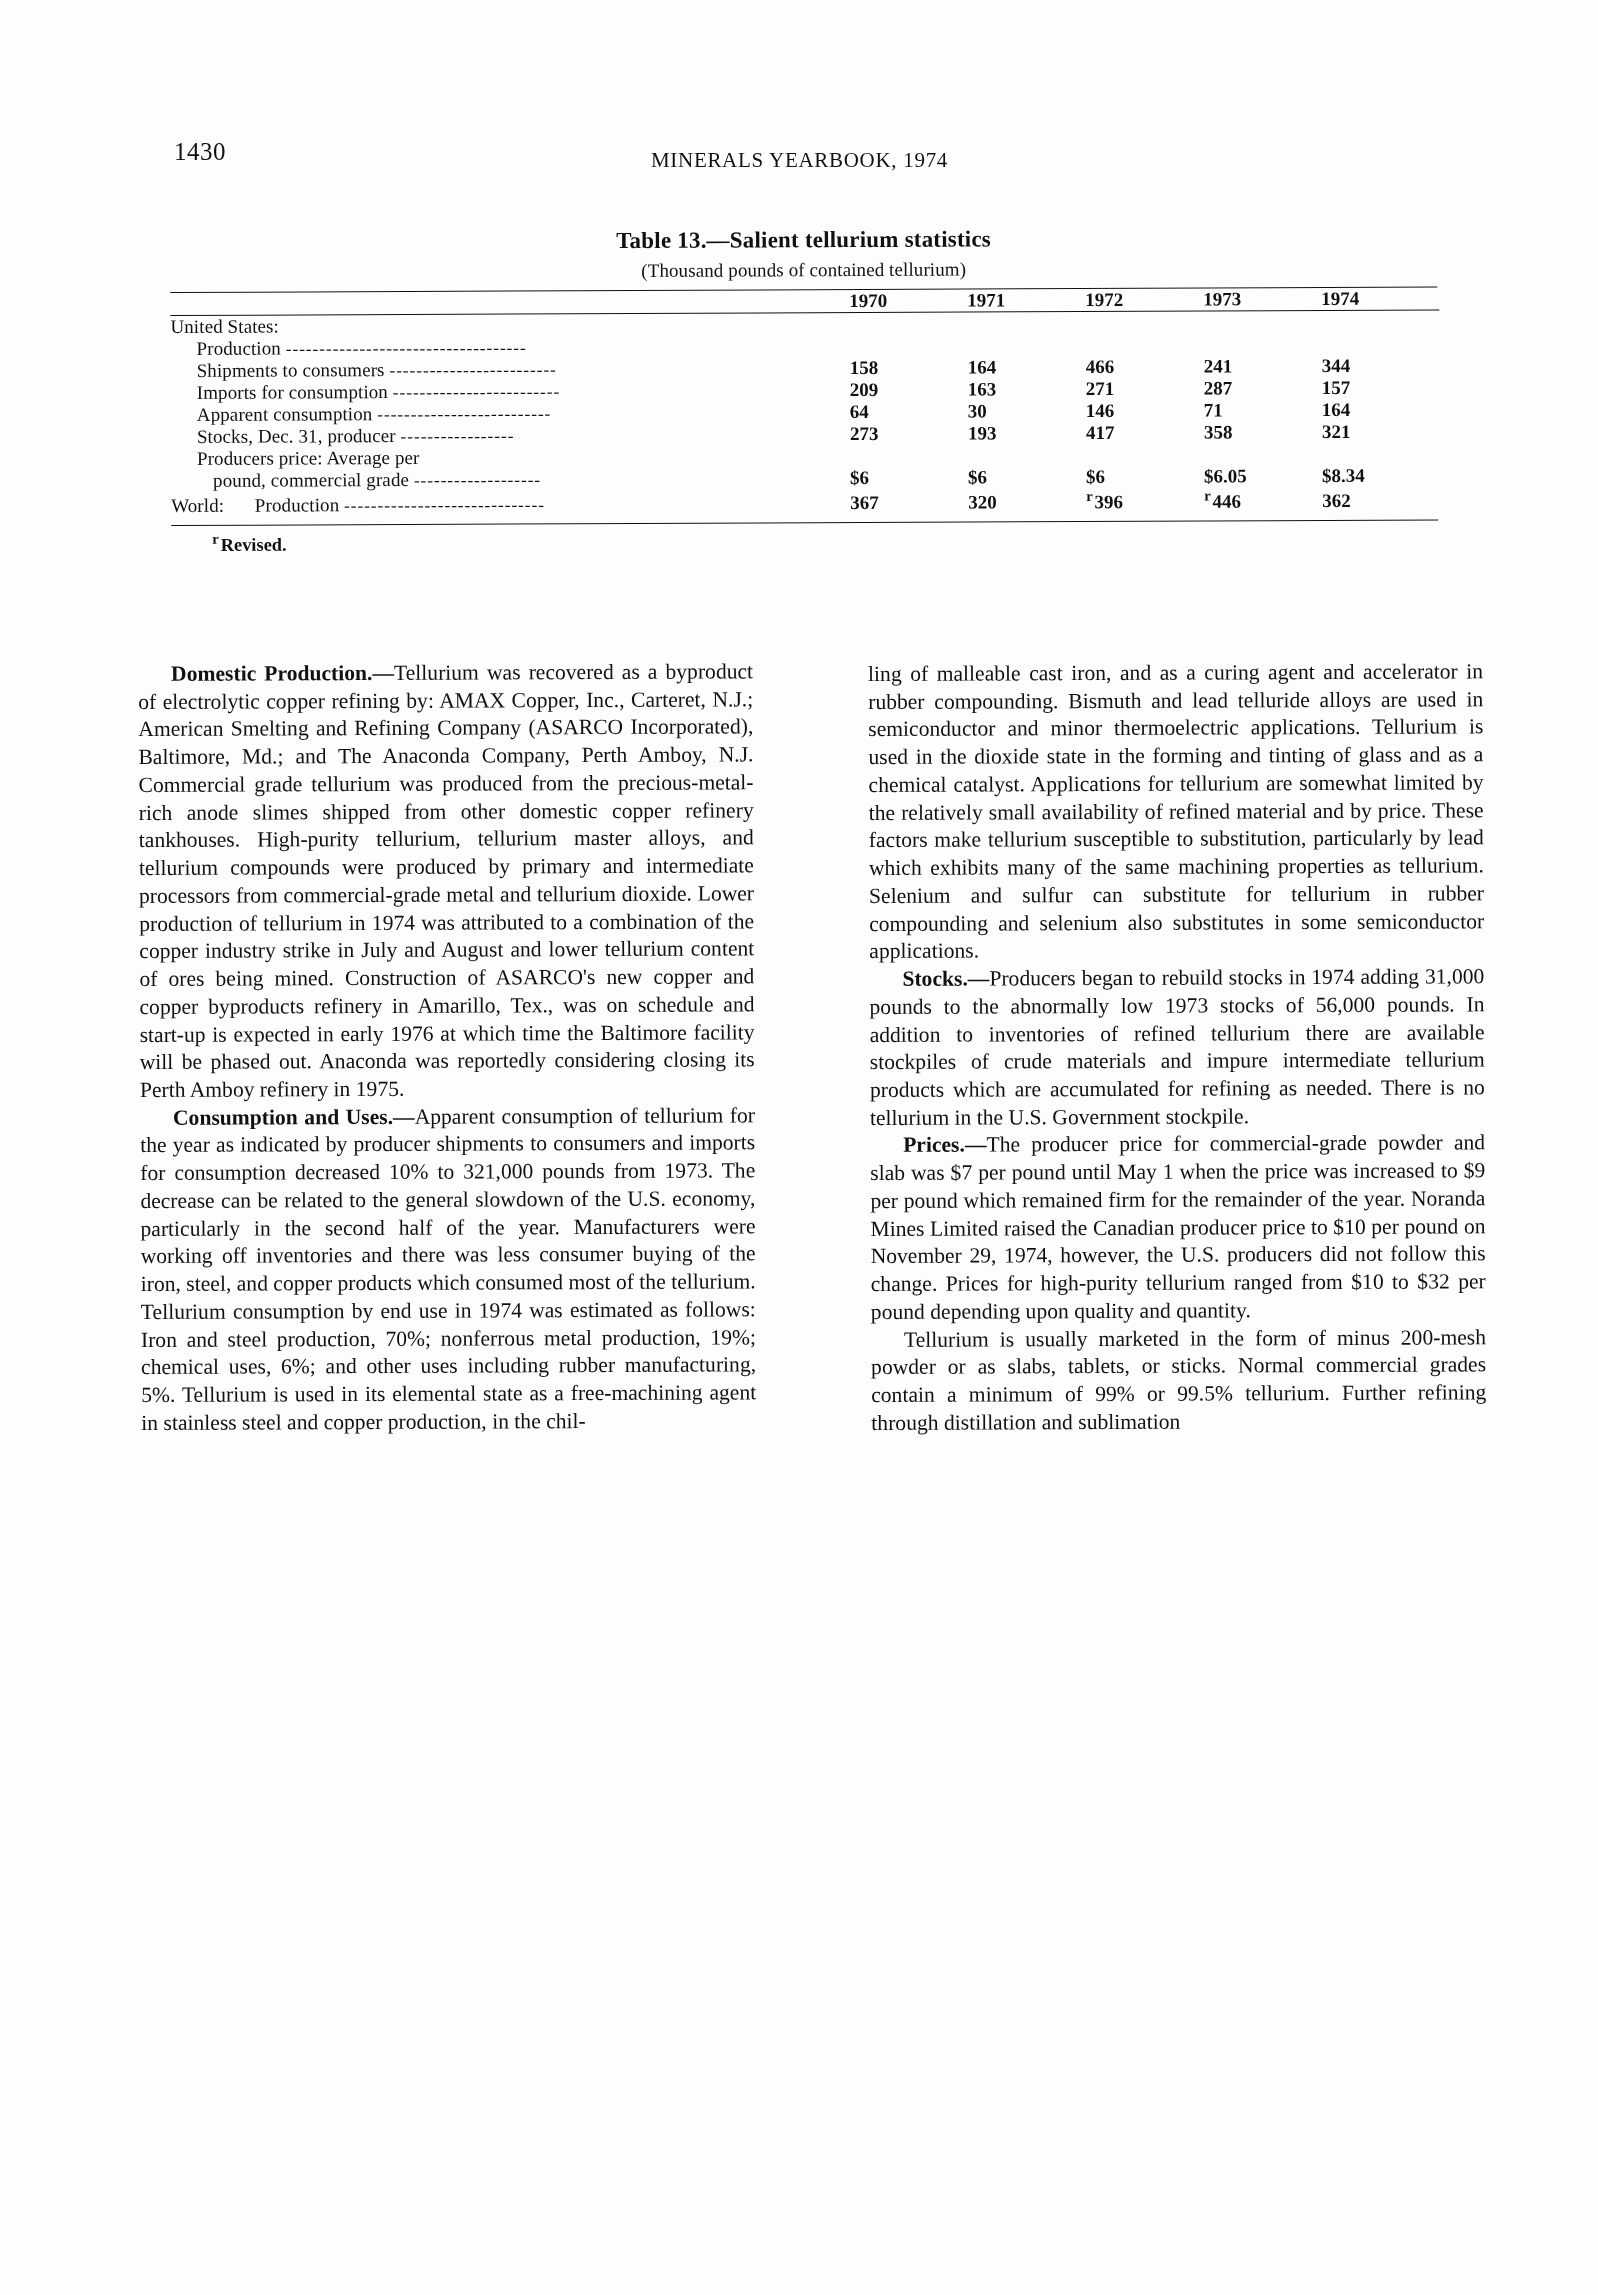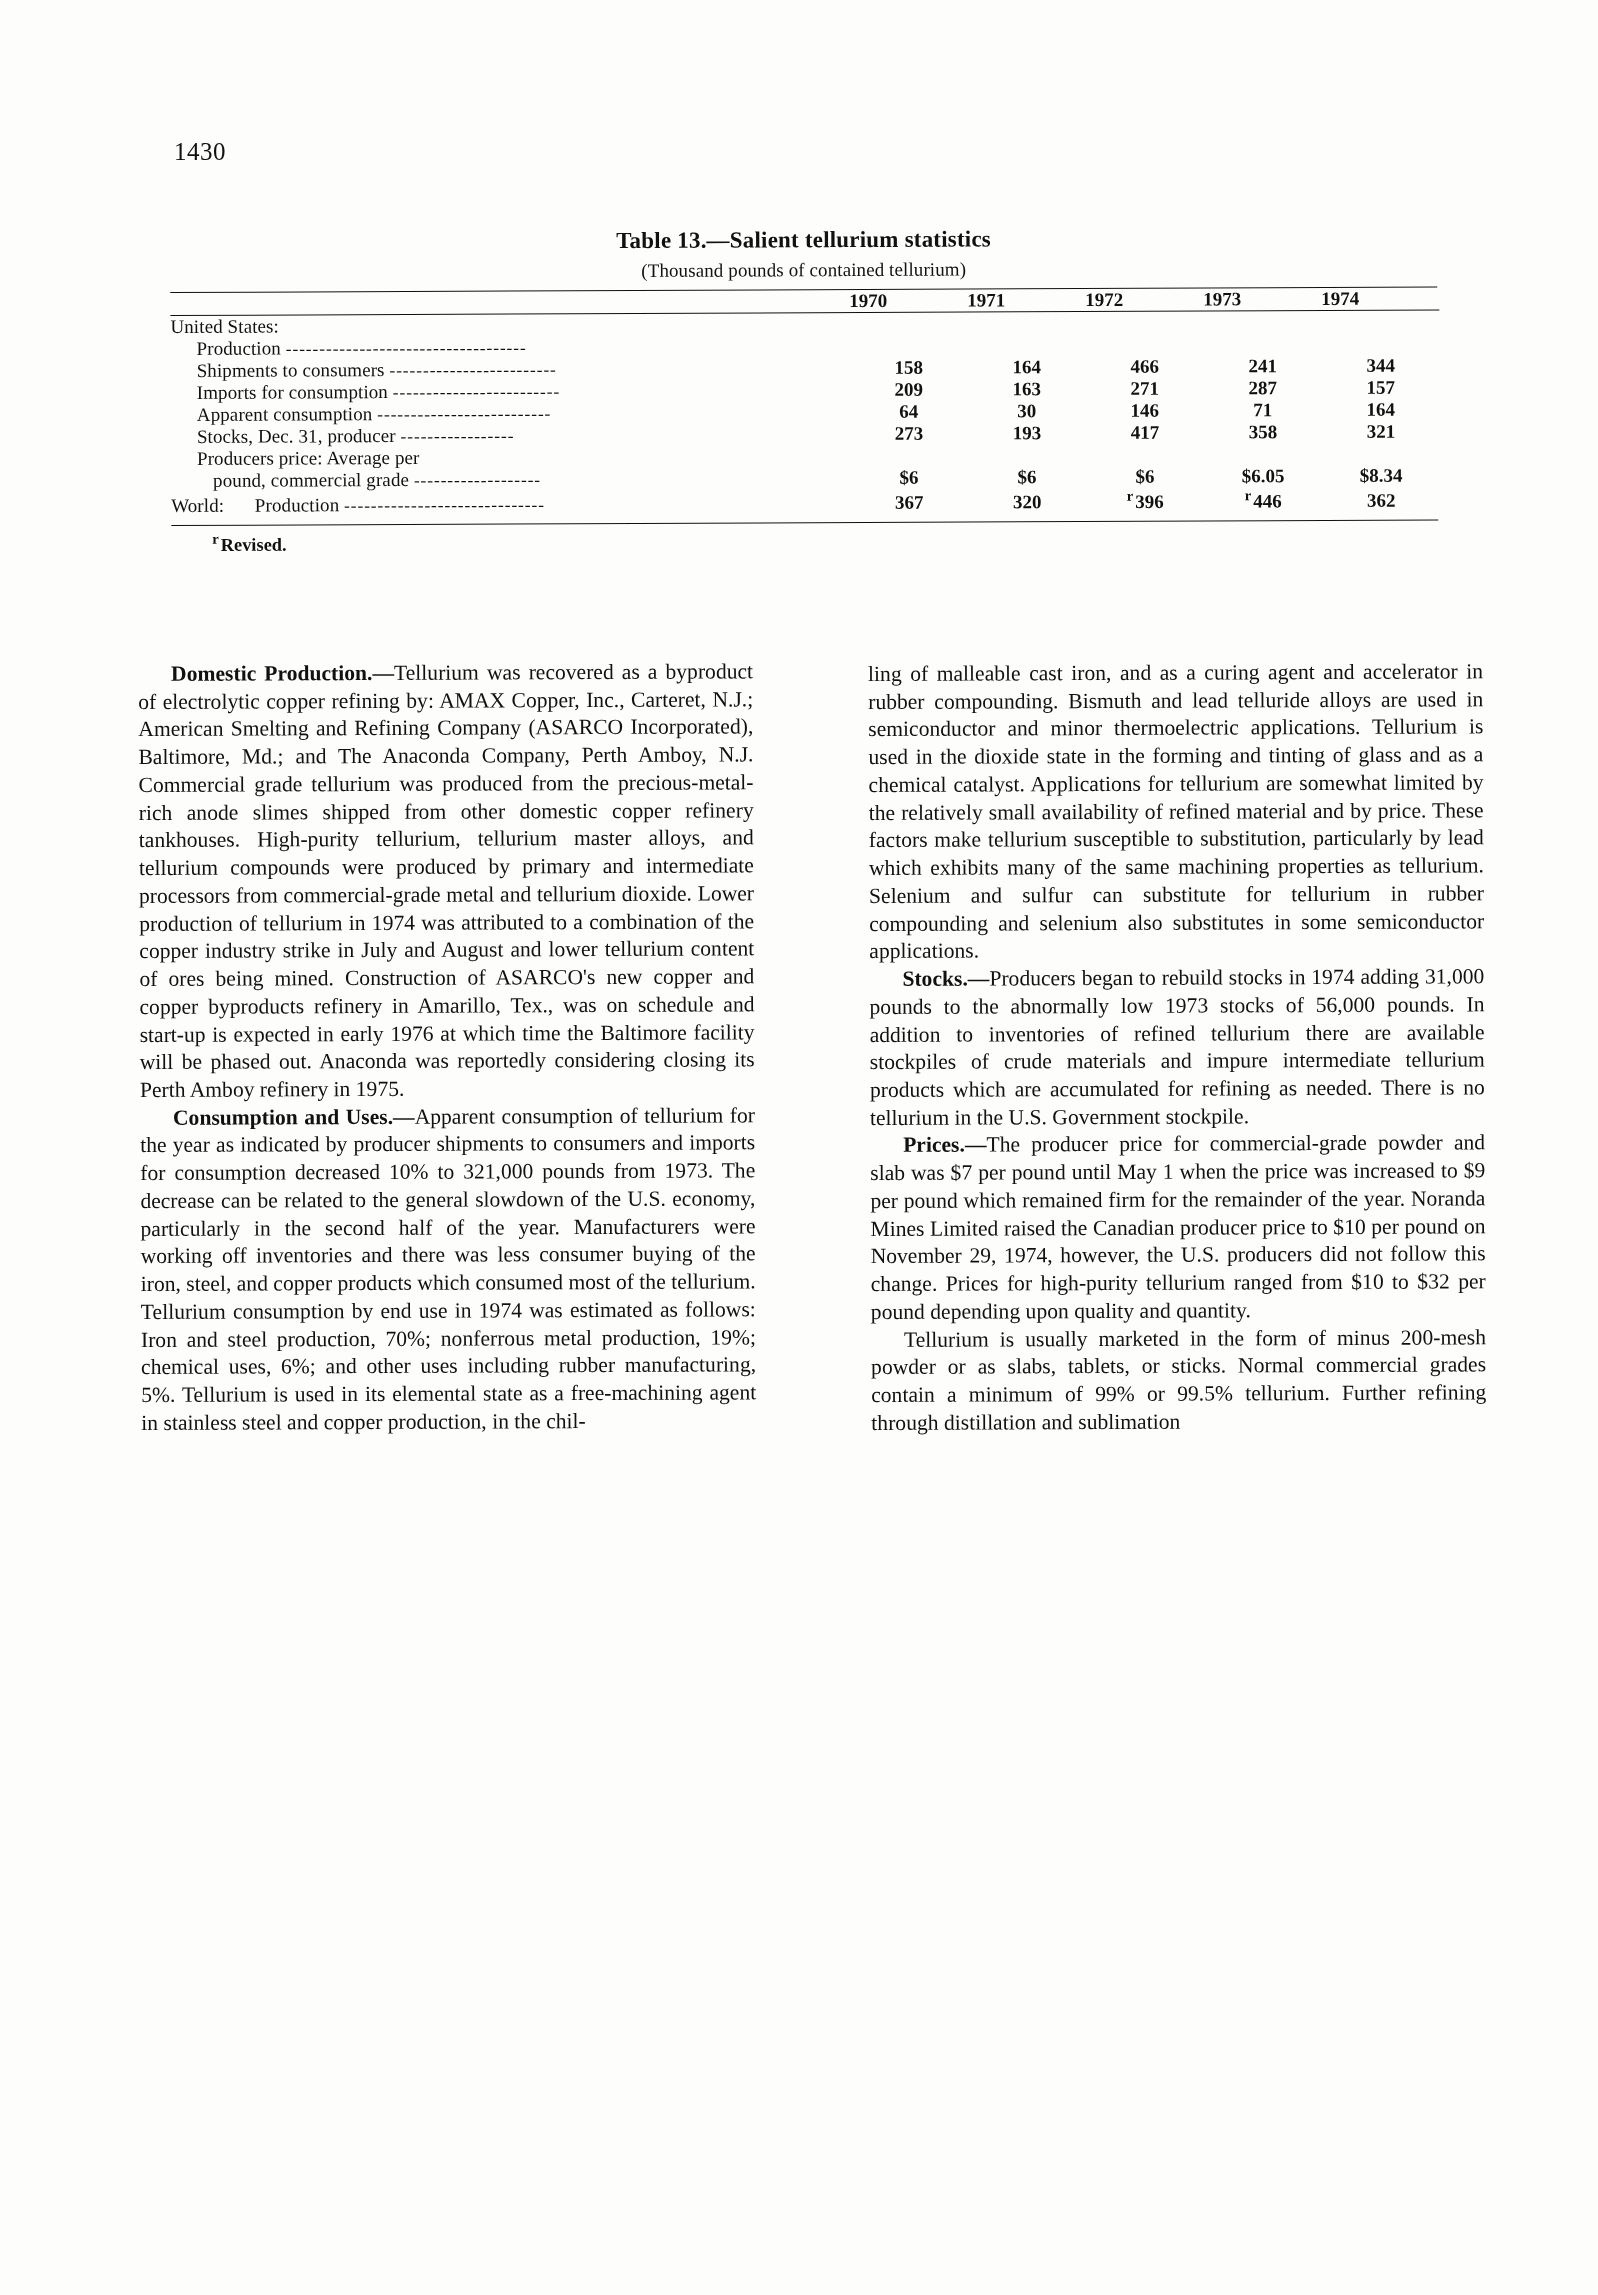--- a/index.html
+++ b/index.html
@@ -100,21 +100,21 @@
   .lbl .ind2 { padding-left: 42px; display: inline-block; }
   .leader {
     display: inline-block;
     overflow: hidden;
     white-space: nowrap;
     letter-spacing: 0.9px;
     font-size: 17.4px;
     vertical-align: bottom;
   }
   .num {
-    text-align: center;
+    text-align: left;
     font-weight: bold;
     font-size: 19px;
     padding-top: 1.8px;
     white-space: nowrap;
   }
   .rev-mark {
     font-size: 14.7px;
     vertical-align: super;
     font-weight: bold;
     margin-right: 1.8px;
@@ -156,20 +156,21 @@
   }
   
   .skew { transform: rotate(-0.25deg); transform-origin: top left; }
 </style>
 </head>
 <body>
 
 <div class="page">
 
   <div class="page-number">1430</div>
+  <div class="running-head">MINERALS YEARBOOK, 1974</div>
 
   <div class="table-block skew">
     <div class="table-title">Table 13.—Salient tellurium statistics</div>
     <div class="table-subtitle">(Thousand pounds of contained tellurium)</div>
     <div class="rule-thick"></div>
 
     <table class="stats">
       <colgroup>
         <col class="col-label">
         <col class="col-year">

